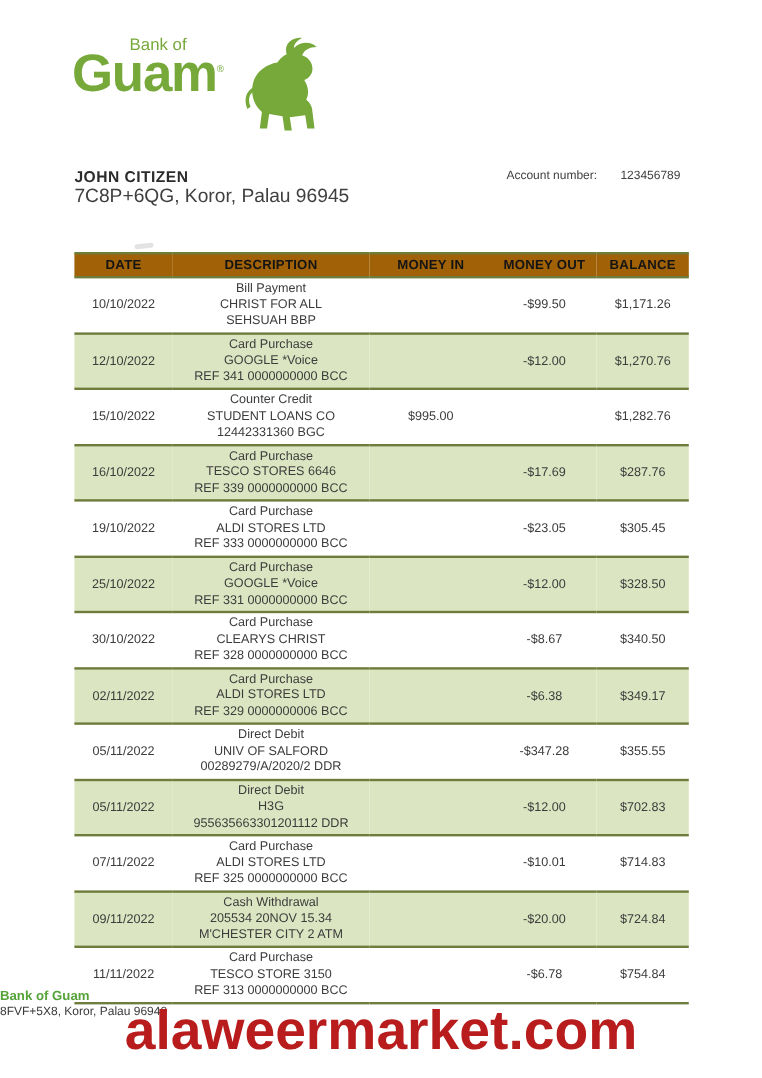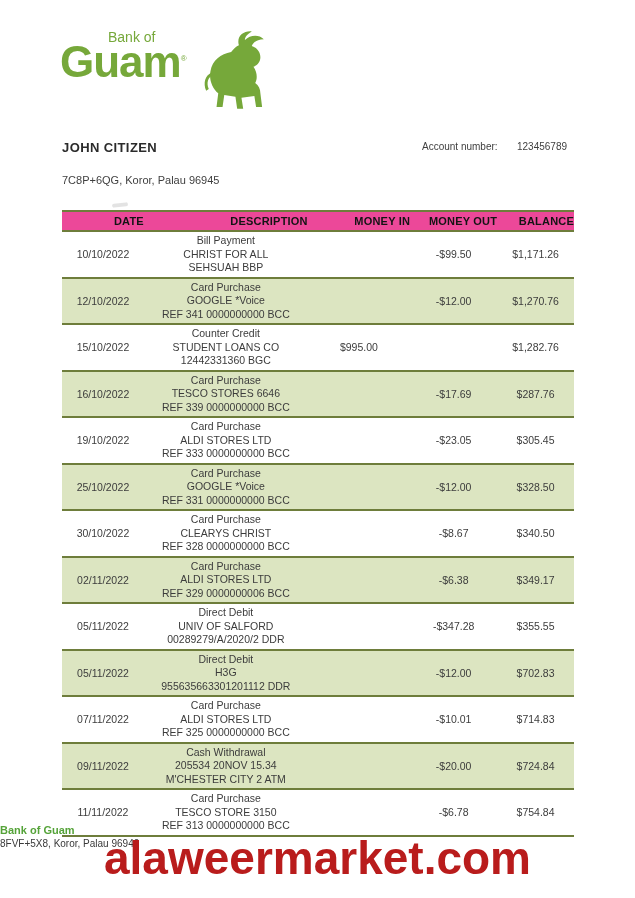--- a/index.html
+++ b/index.html
@@ -17,35 +17,35 @@
   .logo { position:absolute; left:60px; top:30px; display:flex; align-items:flex-start; }
   .logo-text { color:#76a83a; line-height:1; }
   .logo-top { font-size:14px; font-weight:normal; margin-left:48px; letter-spacing:0; }
   .logo-bottom { font-size:44px; font-weight:bold; letter-spacing:-1px; margin-top:-4px; }
   .logo-reg { font-size:8px; vertical-align:super; font-weight:normal; }
   .logo-bull { margin-left:2px; margin-top:-2px; }
 
   
   .customer { position:absolute; left:62px; top:140px; }
   .customer-name { font-size:13px; font-weight:bold; color:#2b2b2b; letter-spacing:0.4px; }
-  .customer-address { font-size:11px; color:#3f3f3f; margin-top:19px; }
+  .customer-address { font-size:16px; color:#3f3f3f; margin-top:0; }
 
   .stmt { position:absolute; left:422px; top:140px; }
   .stmt-title { font-size:13px; font-weight:bold; color:#2b2b2b; margin-bottom:5px; letter-spacing:0.2px; }
   .stmt-row { display:grid; grid-template-columns:95px auto; font-size:10px; color:#3f3f3f; line-height:13px; }
 
   
   .tbl-wrap { position:absolute; left:62px; top:210px; width:512px; }
   table { width:100%; border-collapse:collapse; table-layout:fixed; }
   thead th {
-    background:#ec4899;
+    background:#a16207;
     border-top:2px solid #6e7d3b;
     border-bottom:2px solid #6e7d3b;
     font-size:11px; font-weight:bold; color:#141414;
-    text-align:right; padding:3px 0 3px 0; letter-spacing:0.2px;
+    text-align:center; padding:3px 0 3px 0; letter-spacing:0.2px;
   }
   tbody td { font-size:10.5px; color:#3c3c3c; text-align:center; vertical-align:middle; padding:2px 2px; }
   tbody tr { height:42px; }
   tbody tr.green td { background:#dce5c1; border-top:2px solid #6e7d3b; border-bottom:2px solid #6e7d3b; }
   table { border-bottom:2px solid #6e7d3b; }
   .desc-line { line-height:13.5px; }
 
   .scan-artifact { position:absolute; left:112px; top:203px; width:16px; height:4px;
     background:#cccccc; opacity:0.55; transform:rotate(-6deg); border-radius:2px; }
 

